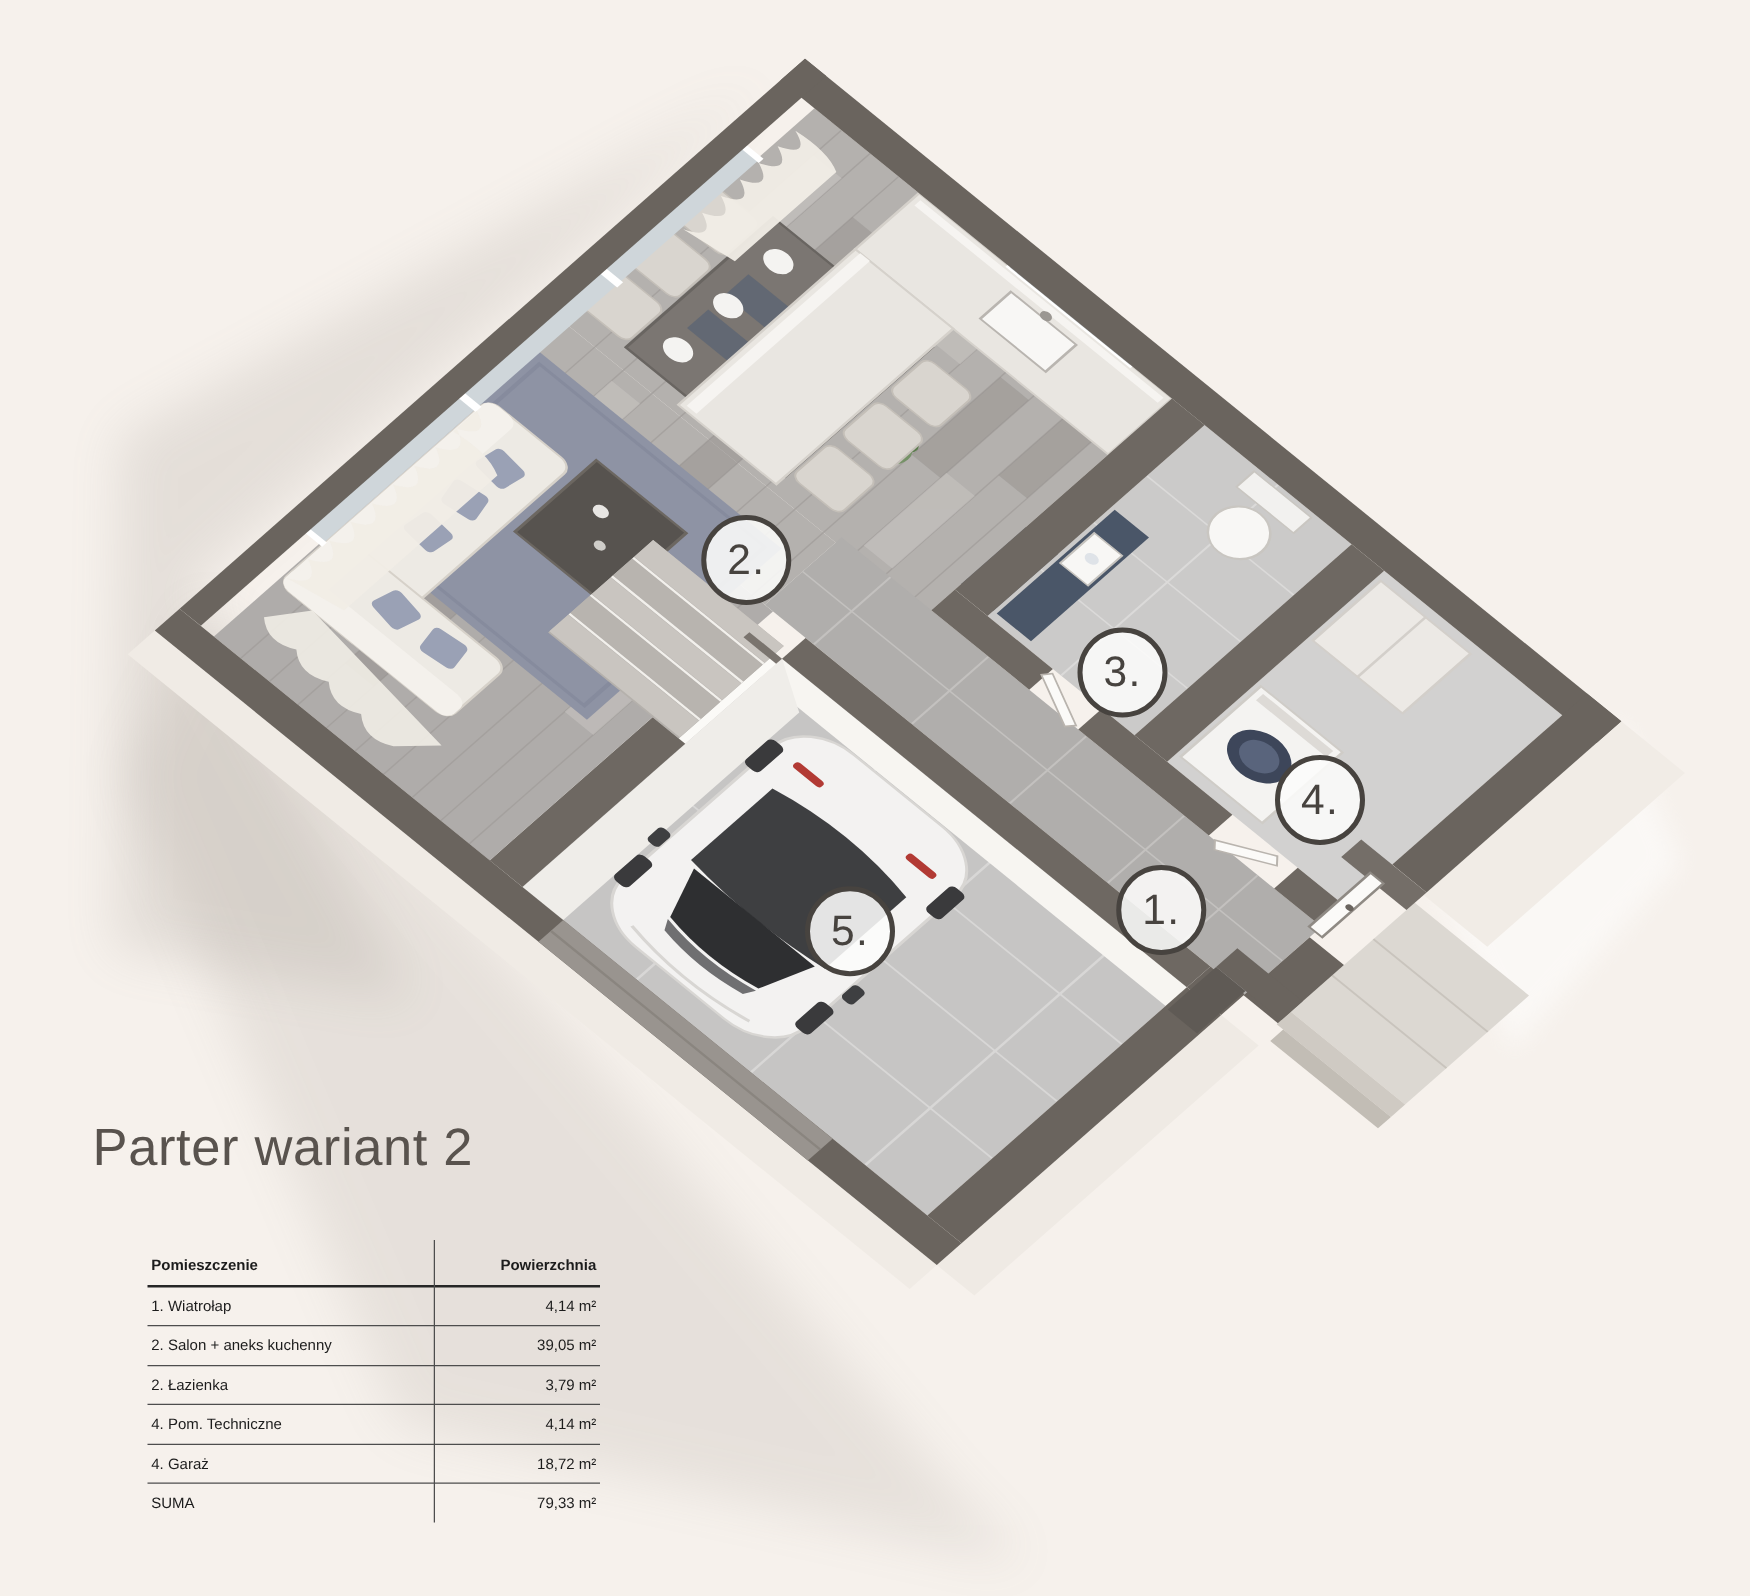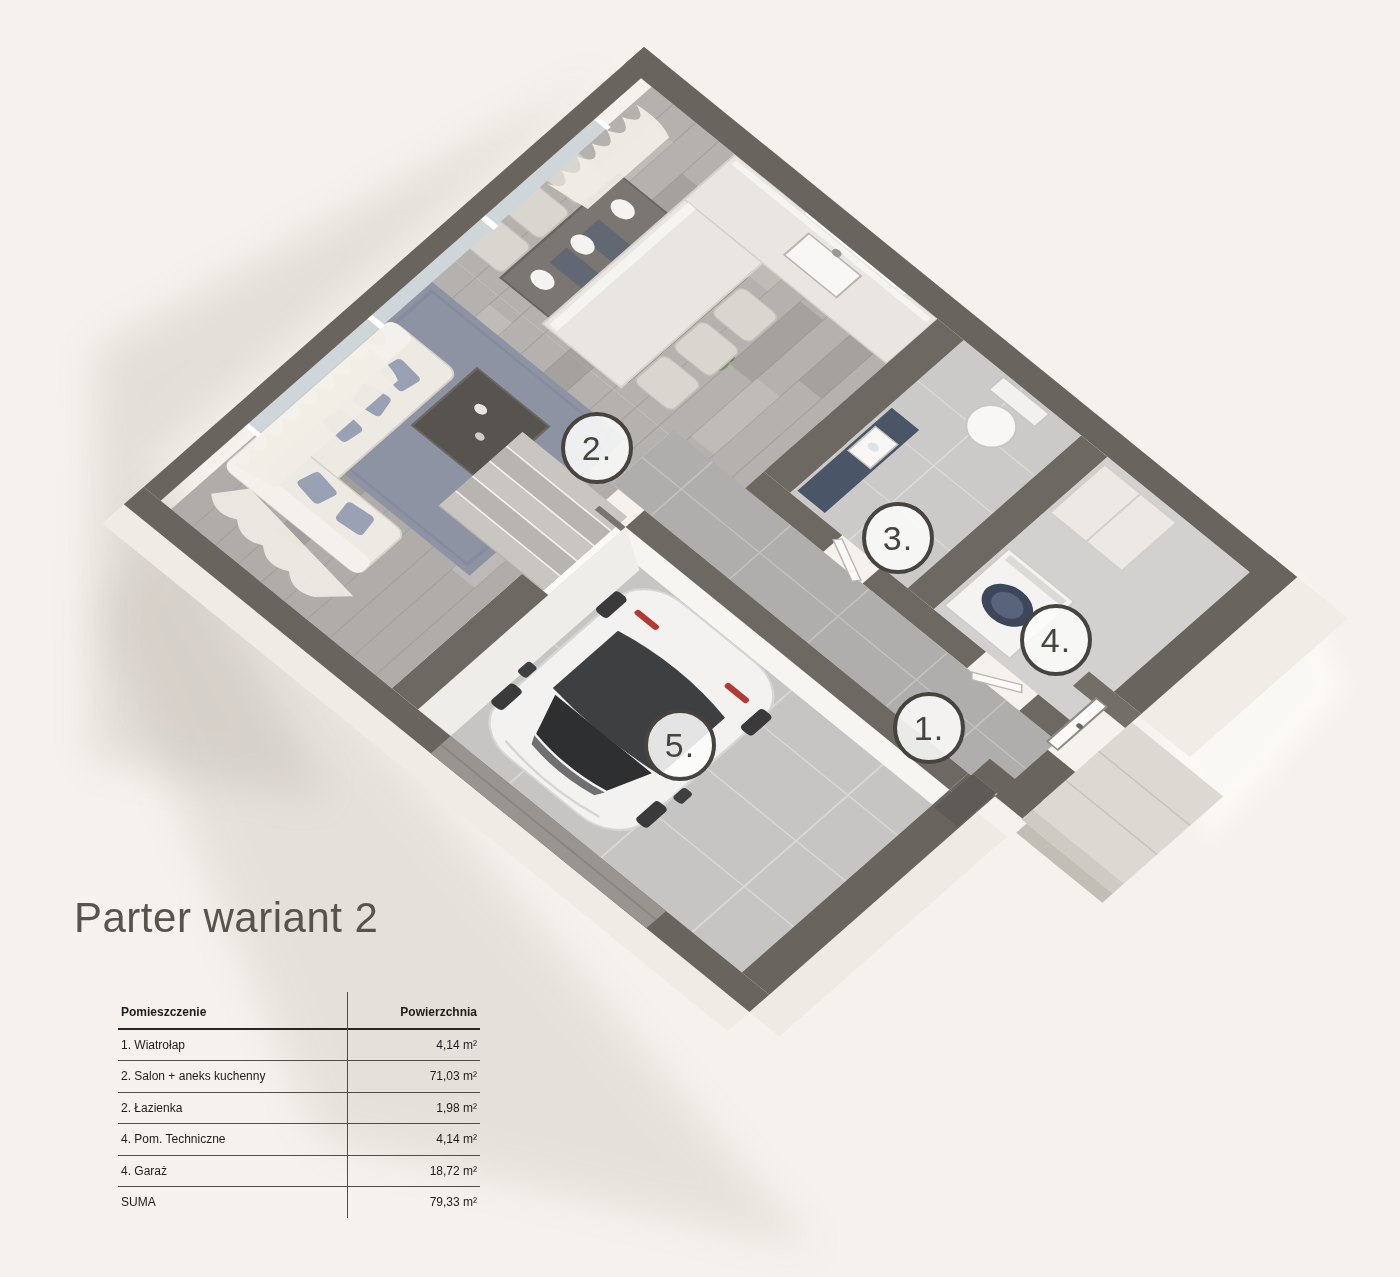--- a/index.html
+++ b/index.html
@@ -352,25 +352,25 @@
     <div class="t-row header">
       <span class="cell-room">Pomieszczenie</span>
       <span class="cell-area">Powierzchnia</span>
     </div>
     <div class="t-row">
       <span class="cell-room">1. Wiatrołap</span>
       <span class="cell-area">4,14 m²</span>
     </div>
     <div class="t-row">
       <span class="cell-room">2. Salon + aneks kuchenny</span>
-      <span class="cell-area">71,03 m²</span>
+      <span class="cell-area">39,05 m²</span>
     </div>
     <div class="t-row">
       <span class="cell-room">2. Łazienka</span>
-      <span class="cell-area">1,98 m²</span>
+      <span class="cell-area">3,79 m²</span>
     </div>
     <div class="t-row">
       <span class="cell-room">4. Pom. Techniczne</span>
       <span class="cell-area">4,14 m²</span>
     </div>
     <div class="t-row">
       <span class="cell-room">4. Garaż</span>
       <span class="cell-area">18,72 m²</span>
     </div>
     <div class="t-row total">

